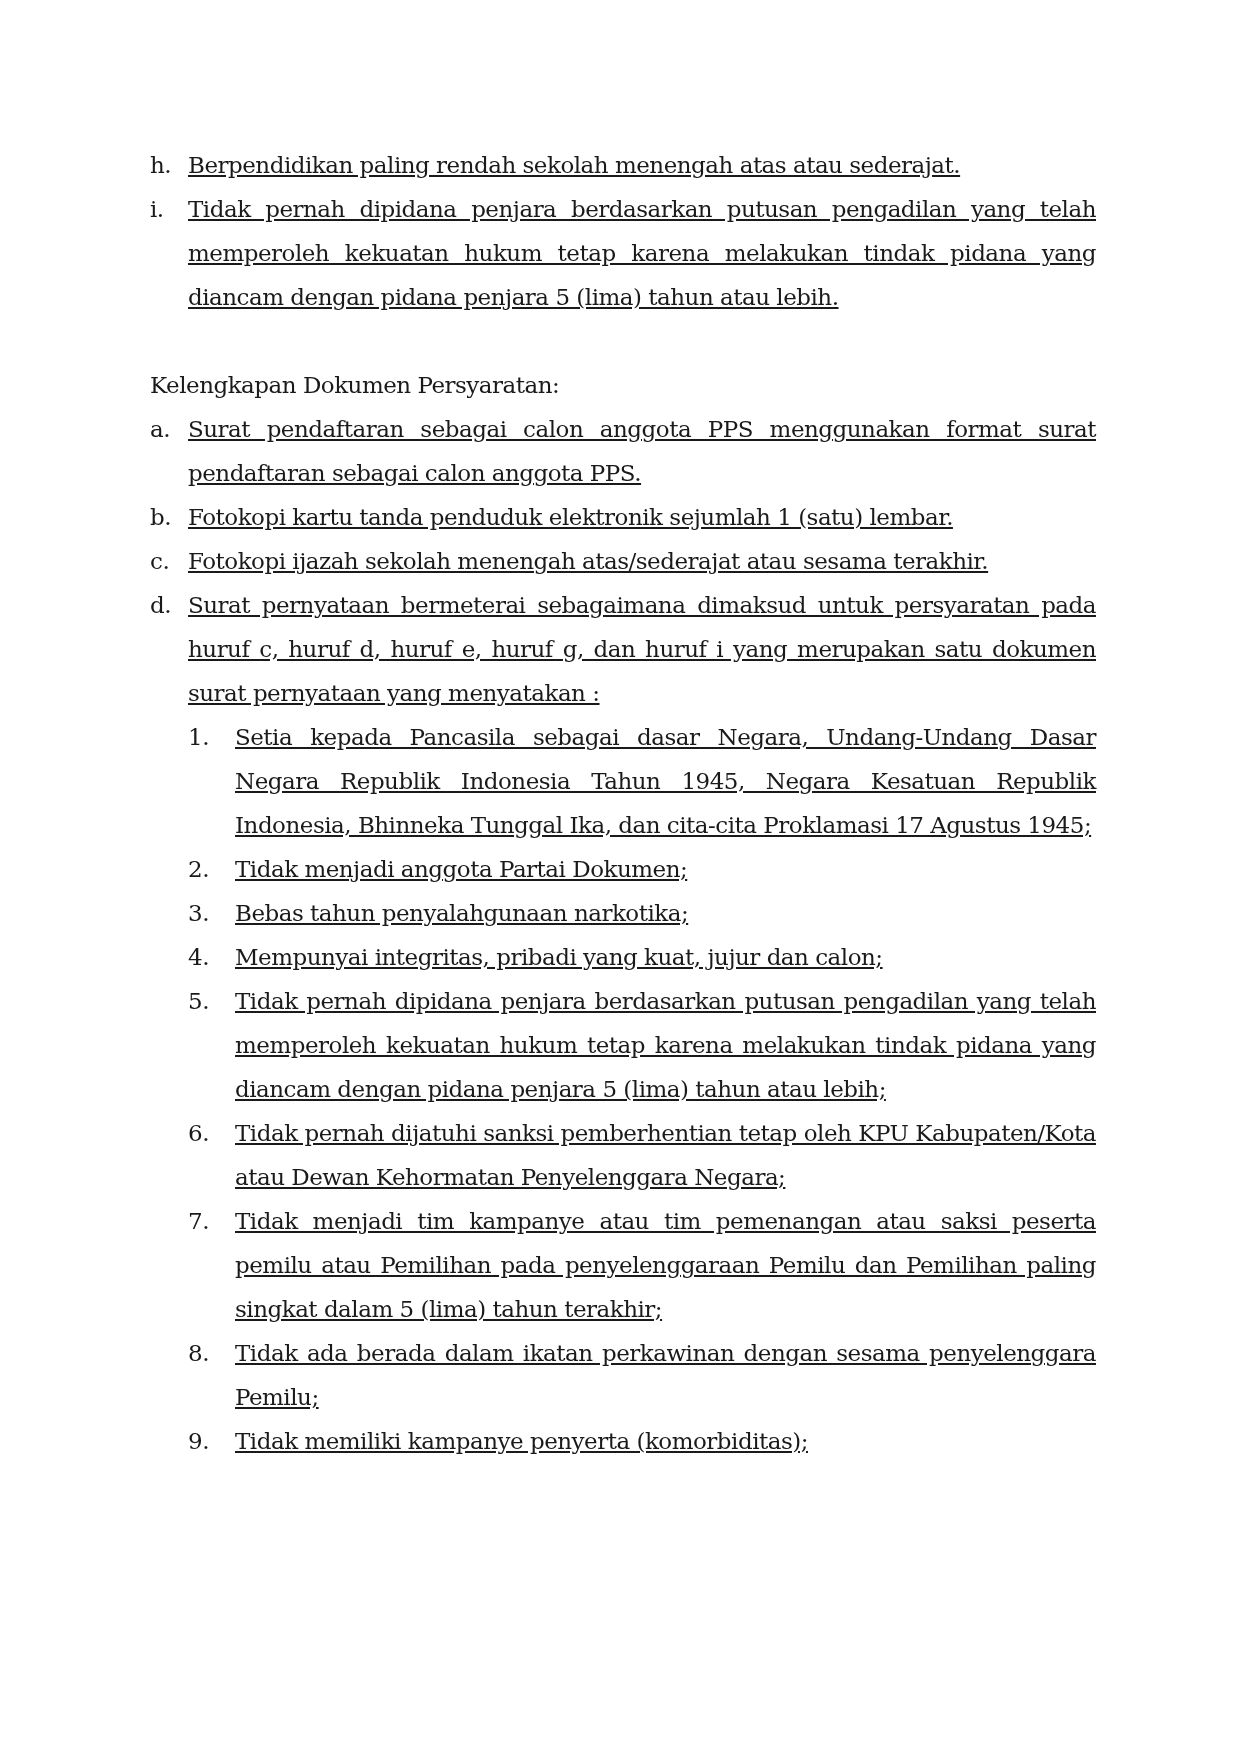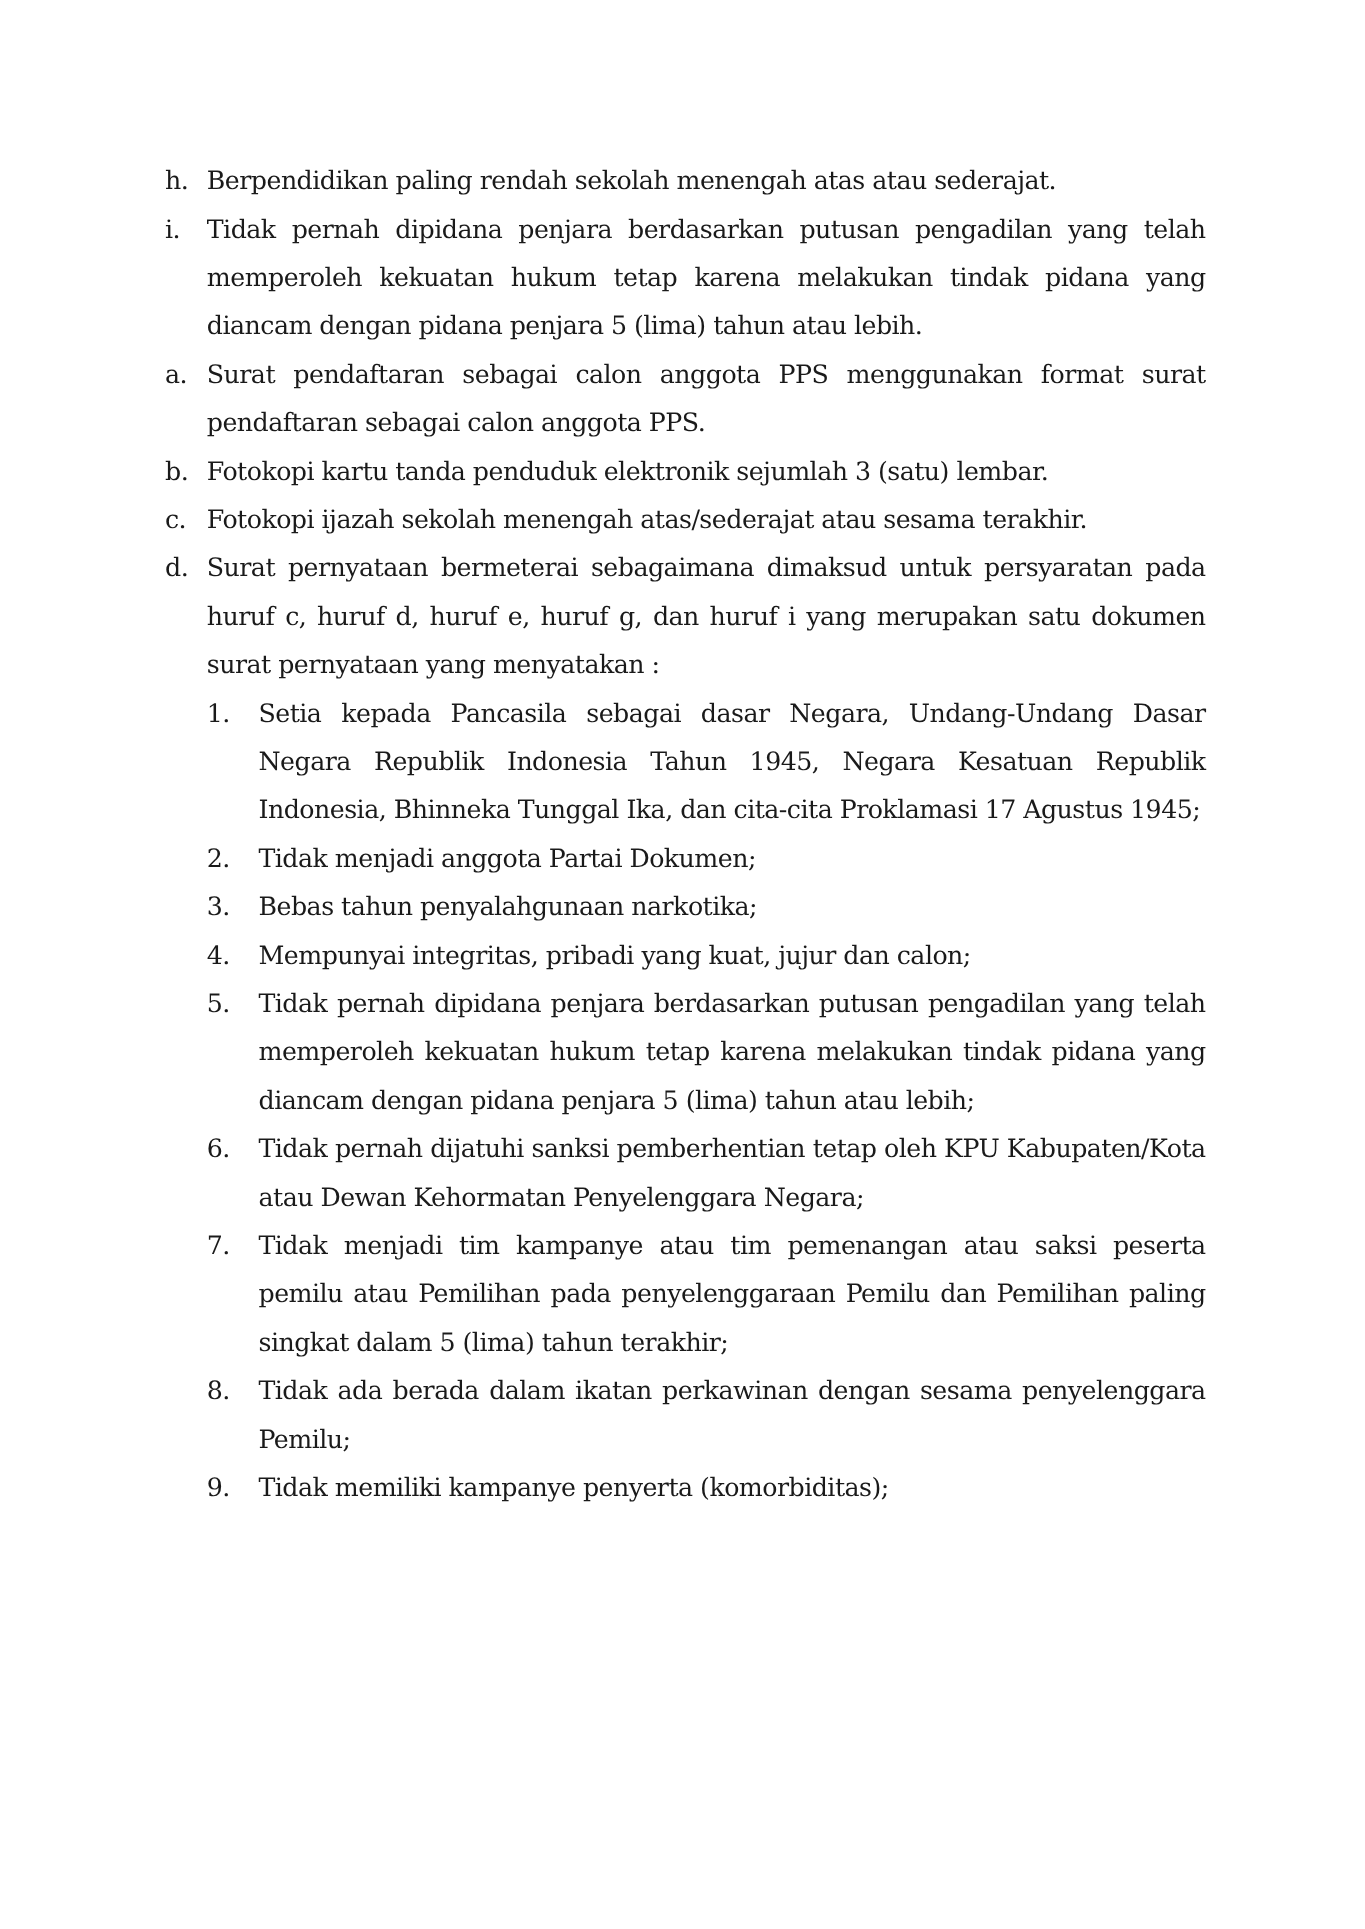--- a/index.html
+++ b/index.html
@@ -33,20 +33,21 @@
       width: 38px;
     }
     .sub-marker {
       flex: 0 0 47px;
       width: 47px;
     }
     .text {
       flex: 1 1 auto;
       text-align: justify;
       text-align-last: left;
+      text-decoration: underline;
     }
     .sublist {
       margin-left: 38px;
     }
     .heading {
       margin-top: 44px;
     }
   </style>
 </head>
 <body>
@@ -57,29 +58,30 @@
     <div class="item">
       <span class="marker">h.</span>
       <span class="text">Berpendidikan paling rendah sekolah menengah atas atau sederajat.</span>
     </div>
     <div class="item">
       <span class="marker">i.</span>
       <span class="text">Tidak pernah dipidana penjara berdasarkan putusan pengadilan yang telah memperoleh kekuatan hukum tetap karena melakukan tindak pidana yang diancam dengan pidana penjara 5 (lima) tahun atau lebih.</span>
     </div>
   </div>
 
+  <div class="heading">Kelengkapan Dokumen Persyaratan:</div>
 
   <div>
     <div class="item">
       <span class="marker">a.</span>
       <span class="text">Surat pendaftaran sebagai calon anggota PPS menggunakan format surat pendaftaran sebagai calon anggota PPS.</span>
     </div>
     <div class="item">
       <span class="marker">b.</span>
-      <span class="text">Fotokopi kartu tanda penduduk elektronik sejumlah 3 (satu) lembar.</span>
+      <span class="text">Fotokopi kartu tanda penduduk elektronik sejumlah 1 (satu) lembar.</span>
     </div>
     <div class="item">
       <span class="marker">c.</span>
       <span class="text">Fotokopi ijazah sekolah menengah atas/sederajat atau sesama terakhir.</span>
     </div>
     <div class="item">
       <span class="marker">d.</span>
       <span class="text">Surat pernyataan bermeterai sebagaimana dimaksud untuk persyaratan pada huruf c, huruf d, huruf e, huruf g, dan huruf i yang merupakan satu dokumen surat pernyataan yang menyatakan :</span>
     </div>
 

